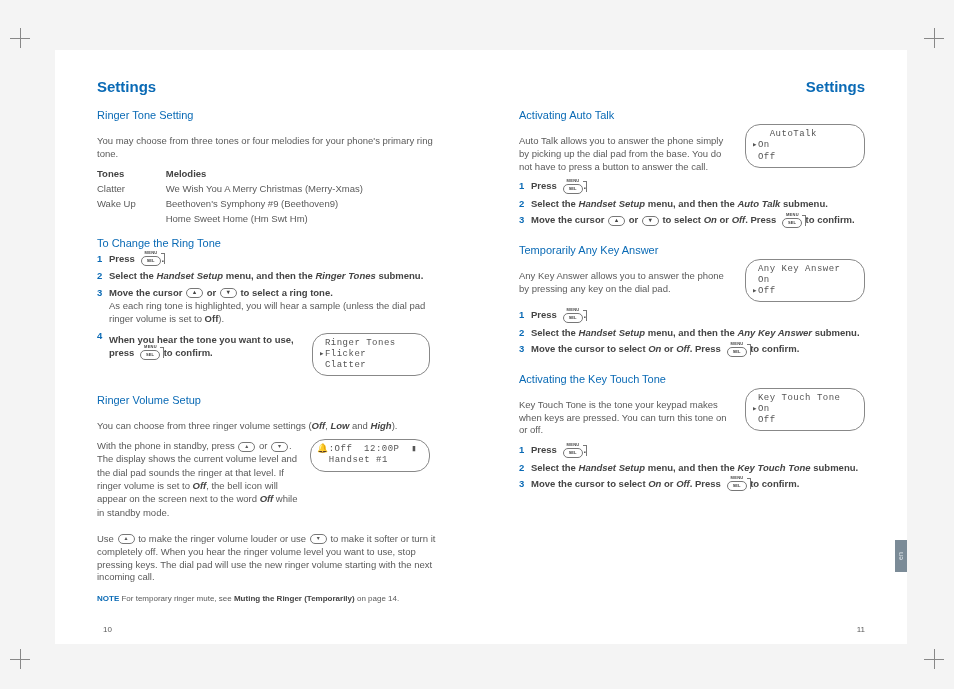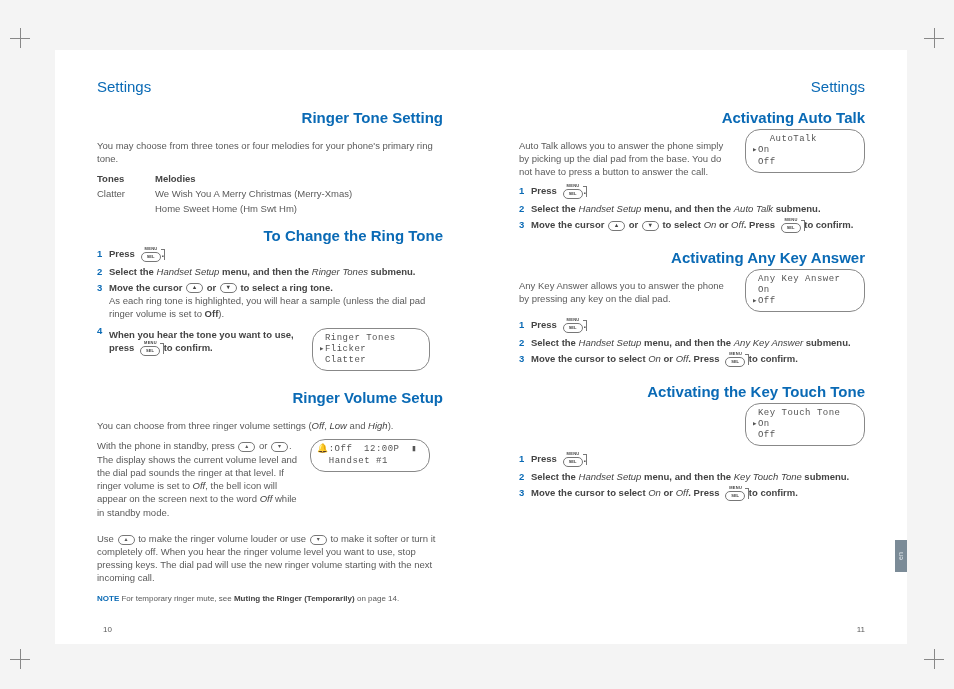--- a/index.html
+++ b/index.html
@@ -26,42 +26,41 @@
   .col {
     width: 50%;
     box-sizing: border-box;
     padding: 28px 38px 20px 42px;
     position: relative;
   }
   .col.right { padding: 28px 42px 20px 38px; }
   .h1 {
     color: #0a6ab5;
     font-size: 15px;
-    font-weight: normal;
+    font-weight: bold;
     margin: 0 0 14px 0;
   }
   .col.right .h1 { text-align: right; }
   .h2 {
     color: #0a6ab5;
-    font-weight: bold;
-    font-size: 15px;
+    font-weight: normal;
+    font-size: 11px;
     margin: 10px 0 3px 0;
-    text-align: right;
   }
   p { margin: 14px 0 6px 0; line-height: 1.35; }
   .tbl { display: table; margin: 4px 0 10px 0; }
   .trow { display: table-row; }
   .tcell { display: table-cell; padding: 1px 30px 1px 0; line-height: 1.35; }
   .tcell.head { font-weight: bold; color: #444; padding-bottom: 2px;}
   ol.steps { list-style: none; padding: 0; margin: 2px 0 8px 0; }
   ol.steps > li { display: flex; margin: 3px 0; line-height: 1.4; }
   .stepnum { color: #0a6ab5; font-weight: bold; width: 12px; flex-shrink: 0; }
   .stepbody { flex: 1; }
   .bold { font-weight: bold; color: #444; }
-  em, .ital { font-style: italic; font-weight: normal; color: #444; }
+  em, .ital { font-style: italic; font-weight: bold; color: #444; }
   .menu-key {
     display: inline-block;
     vertical-align: middle;
     position: relative;
     width: 22px;
     height: 14px;
     margin: 0 1px;
   }
   .menu-key::before {
     content: "MENU";
@@ -168,20 +167,24 @@
     <div class="tbl">
       <div class="trow">
         <div class="tcell head">Tones</div>
         <div class="tcell head">Melodies</div>
       </div>
       <div class="trow">
           <div class="tcell">Clatter</div>
           <div class="tcell">We Wish You A Merry Christmas (Merry-Xmas)</div>
         </div>
       <div class="trow">
+          <div class="tcell">Wake Up</div>
+          <div class="tcell">Beethoven's Symphony #9 (Beethoven9)</div>
+        </div>
+      <div class="trow">
           <div class="tcell"></div>
           <div class="tcell">Home Sweet Home (Hm Swt Hm)</div>
         </div>
     </div>
 
     <div class="h2">To Change the Ring Tone</div>
     <ol class="steps">
       <li>
           <span class="stepnum">1</span>
         <span class="stepbody bold"><span>Press </span><span class="menu-key"><span class="bracket"></span></span><span>.</span></span>
@@ -242,21 +245,21 @@
       <li>
           <span class="stepnum">2</span>
           <span class="stepbody bold"><span>Select the </span><em>Handset Setup</em><span> menu, and then the </span><em>Auto Talk</em><span> submenu.</span></span>
         </li>
       <li>
           <span class="stepnum">3</span>
           <span class="stepbody bold"><span>Move the cursor </span><span class="arrow-key">▴</span><span> or </span><span class="arrow-key">▾</span><span> to select </span><em>On</em><span> or </span><em>Off</em><span>. Press </span><span class="menu-key"><span class="bracket"></span></span><span> to confirm.</span></span>
         </li>
     </ol>
 
-    <div class="h2" style="margin-top:16px;">Activating Any Key Answer</div>
+    <div class="h2" style="margin-top:16px;">Temporarily Any Key Answer</div>
     <div class="lcd lcd-right" style="white-space:pre;"> Any Key Answer
  On
 ▸Off</div>
     <p>Any Key Answer allows you to answer the phone by pressing any key on the dial pad.</p>
     <ol class="steps" style="clear:both;">
       <li>
           <span class="stepnum">1</span>
           <span class="stepbody bold"><span>Press </span><span class="menu-key"><span class="bracket"></span></span><span>.</span></span>
         </li>
       <li>
@@ -266,20 +269,21 @@
       <li>
           <span class="stepnum">3</span>
           <span class="stepbody bold"><span>Move the cursor to select </span><em>On</em><span> or </span><em>Off</em><span>. Press </span><span class="menu-key"><span class="bracket"></span></span><span> to confirm.</span></span>
         </li>
     </ol>
 
     <div class="h2" style="margin-top:16px;">Activating the Key Touch Tone</div>
     <div class="lcd lcd-right" style="white-space:pre;"> Key Touch Tone
 ▸On
  Off</div>
+    <p>Key Touch Tone is the tone your keypad makes when keys are pressed. You can turn this tone on or off.</p>
     <ol class="steps" style="clear:both;">
       <li>
           <span class="stepnum">1</span>
           <span class="stepbody bold"><span>Press </span><span class="menu-key"><span class="bracket"></span></span><span>.</span></span>
         </li>
       <li>
           <span class="stepnum">2</span>
           <span class="stepbody bold"><span>Select the </span><em>Handset Setup</em><span> menu, and then the </span><em>Key Touch Tone</em><span> submenu.</span></span>
         </li>
       <li>

